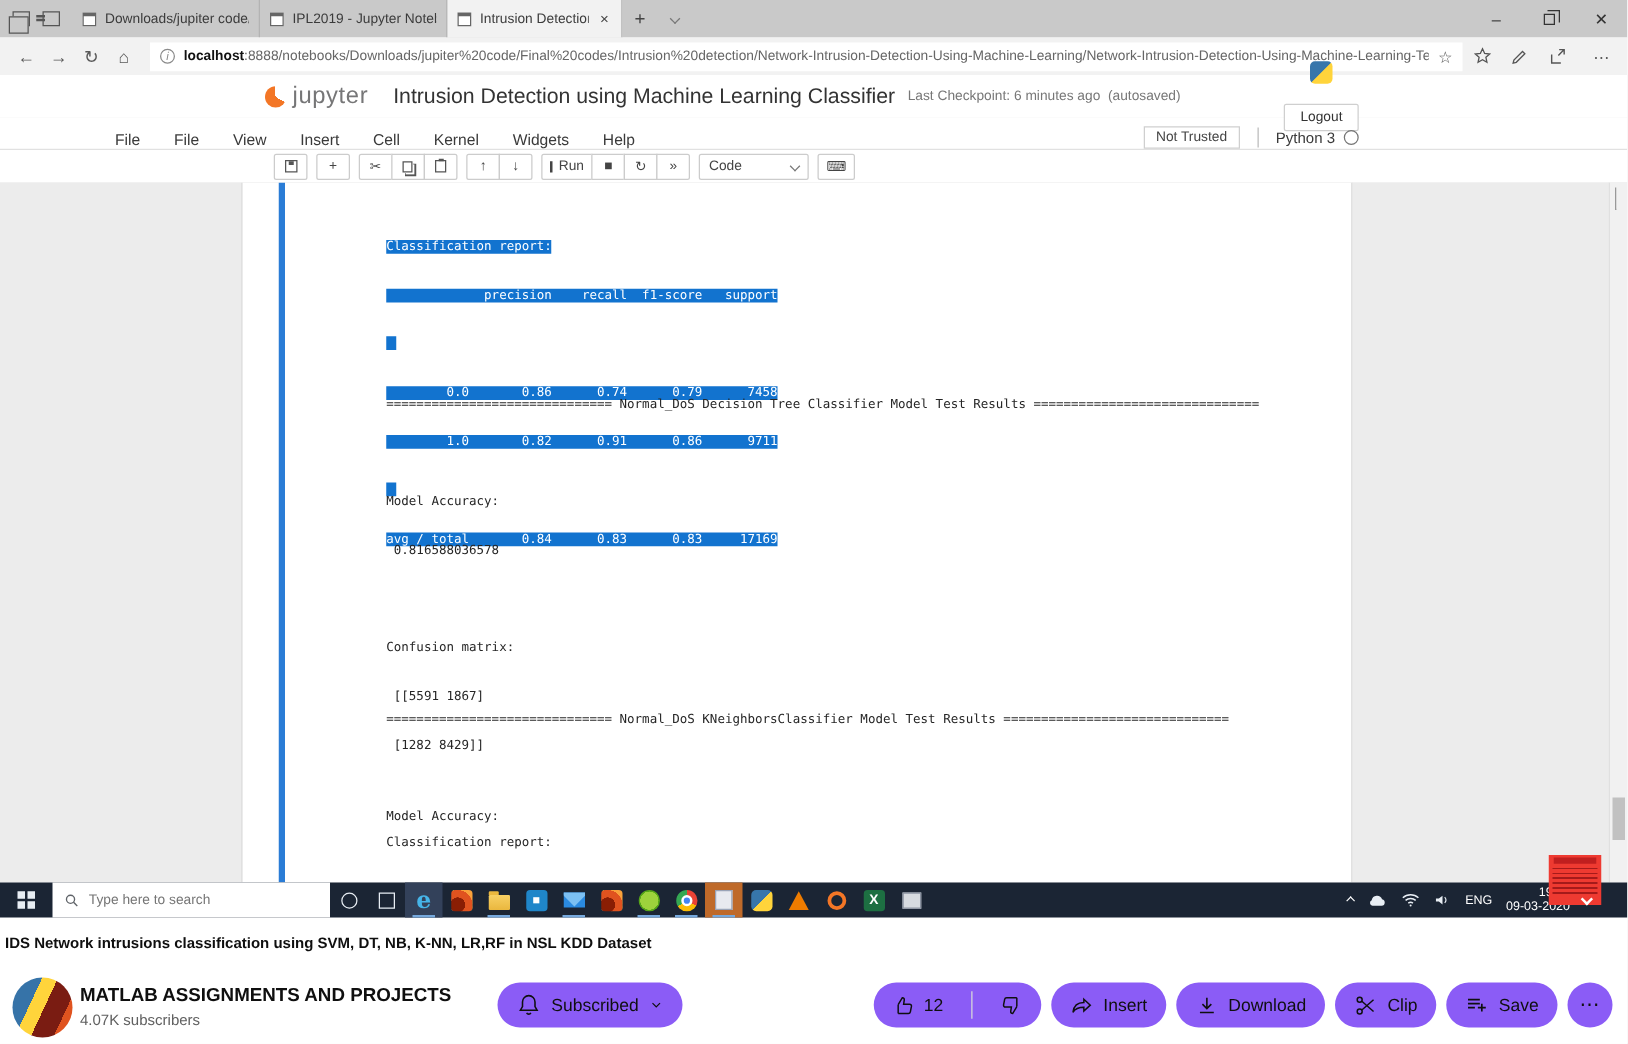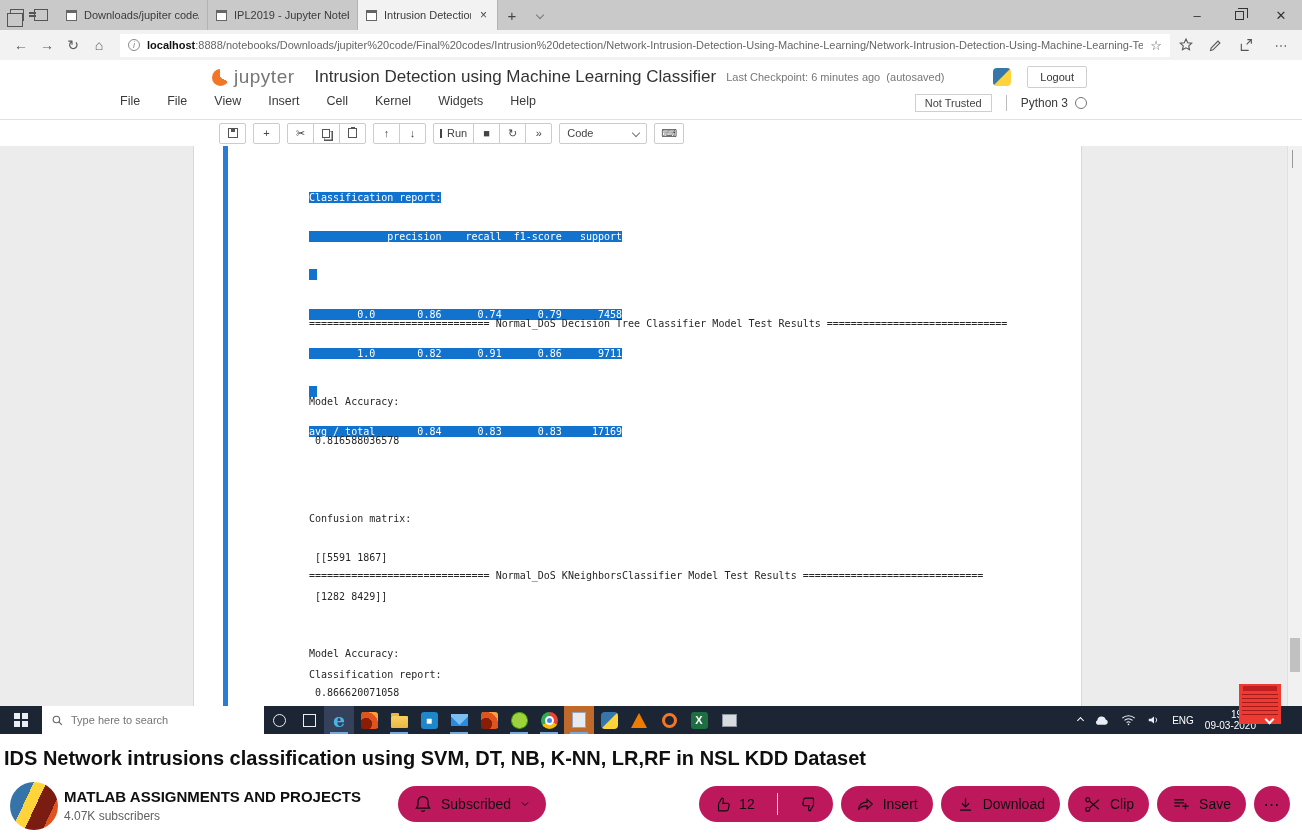--- a/index.html
+++ b/index.html
@@ -36,25 +36,25 @@
   svg.ico { display:block; }
 
   
   .page { position:absolute; top:60px; left:0; right:0; height:646px; background:#ececec; }
   .jp-header { height:34px; background:#fff; display:flex; align-items:center; padding:0 215px 0 212px; }
   .jlogo { display:flex; align-items:center; gap:5px; }
   .jmoon { width:17px; height:17px; border-radius:50%; background:conic-gradient(from 120deg, #f37626 0 65%, #fff 65%); }
   .jword { font-size:19px; color:#767677; letter-spacing:0.5px; }
   .jp-title { font-size:17px; color:#333; margin-left:20px; }
   .jp-chk { font-size:11px; color:#777; margin-left:10px; }
-  .jp-right { margin-left:auto; display:flex; align-items:center; gap:16px; }
+  .jp-right { margin-left:auto; display:flex; align-items:center; gap:16px;flex-direction:column; }
   .pylogo { width:18px; height:18px; border-radius:4px; background:linear-gradient(135deg,#3776ab 0 49%,#ffd43b 51%); }
   .logout { border:1px solid #cfcfcf; border-radius:2px; padding:4px 12px; font-size:11px; color:#333; background:#fff; }
 
-  .jp-menubar { height:26px; background:#fff; border-bottom:1px solid #e1e1e1; display:flex; align-items:flex-start; padding:0 215px 0 120px; }
+  .jp-menubar { height:26px; background:#fff; border-bottom:1px solid #e1e1e1; display:flex; align-items:flex-end; padding:0 215px 0 92px; }
   .menu-item { font-size:12.5px; color:#3a3a3a; margin-right:27px; }
   .menu-right { margin-left:auto; display:flex; align-items:center; }
   .nottrusted { border:1px solid #cfcfcf; padding:2px 9px; font-size:11px; color:#444; }
   .kern-sep { width:1px; height:16px; background:#bbb; margin:0 14px; }
   .kernel { font-size:12px; color:#3a3a3a; display:flex; align-items:center; gap:7px; }
   .kcircle { width:12px; height:12px; border:1.5px solid #757575; border-radius:50%; }
 
   .jp-toolbar { height:26px; background:#fff; display:flex; align-items:center; padding-left:219px; gap:7px; }
   .grp { display:flex; }
   .tbtn { height:21px; min-width:27px; background:#fff; border:1px solid #ccc; border-radius:2px; display:flex; align-items:center; justify-content:center; font-size:11px; color:#444; padding:0 6px; gap:4px; }
@@ -125,26 +125,26 @@
   .jupy { width:15px; height:15px; border-radius:50%; border:3px solid #f37626; }
   .excel { background:#1d6f42; display:flex; align-items:center; justify-content:center; color:#fff; font-size:11px; font-weight:bold; }
   .winapp { width:15px; height:13px; background:#d7dbe0; border:1px solid #8b93a1; }
   .tray { margin-left:auto; display:flex; align-items:center; gap:11px; padding-right:46px; color:#fff; }
   .tray .chev { border-color:#fff; transform:rotate(-135deg); width:5px; height:5px; }
   .lang { font-size:10px; }
   .clock { display:flex; flex-direction:column; align-items:flex-end; font-size:10px; line-height:11px; }
 
   
   .yt { position:absolute; top:734px; left:0; right:0; height:101px; background:#fff; }
-  .yt-title { position:absolute; left:4px; top:13px; font-size:20px; font-weight:700; color:#0f0f0f; }
+  .yt-title { position:absolute; left:4px; top:13px; font-size:12px; font-weight:700; color:#0f0f0f; }
   .yt-row { position:absolute; top:44px; left:0; right:0; height:56px; }
   .avatar { position:absolute; left:10px; top:4px; width:48px; height:48px; border-radius:50%; background:linear-gradient(115deg,#3673a8 0 34%,#ffd43b 34% 52%,#7a1c12 52% 78%,#e0531f 78%); }
   .ch-name { position:absolute; left:64px; top:10px; font-size:15px; font-weight:700; color:#0f0f0f; }
   .ch-subs { position:absolute; left:64px; top:31px; font-size:12px; color:#606060; }
-  .pill { height:36px; border-radius:18px; background:#be185d; display:flex; align-items:center; padding:0 15px; gap:8px; font-size:14px; color:#0f0f0f; white-space:nowrap; }
+  .pill { height:36px; border-radius:18px; background:#8b5cf6; display:flex; align-items:center; padding:0 15px; gap:8px; font-size:14px; color:#0f0f0f; white-space:nowrap; }
   .sub-pill { position:absolute; left:398px; top:8px; }
   .actions { position:absolute; right:12px; top:8px; display:flex; gap:8px; align-items:center; }
   .like-pill { padding:0; overflow:hidden; }
   .like-seg { display:flex; align-items:center; gap:7px; padding:0 14px; height:36px; }
   .like-div { width:1px; height:22px; background:#d9d9d9; }
   .more-pill { width:36px; padding:0; justify-content:center; font-size:16px; letter-spacing:1px; }
 </style>
 </head>
 <body>
 
@@ -313,21 +313,20 @@
             
             
             
             
           </div>
 
           <div class="sec2 mono">
             <div class="ln">============================== Normal_DoS KNeighborsClassifier Model Test Results ==============================</div>
             <div class="ln"></div>
             <div class="ln">Model Accuracy:</div>
-            <div class="ln"> 0.866620071058</div>
             
             
             
             
             
             
             
             
             
           </div>

